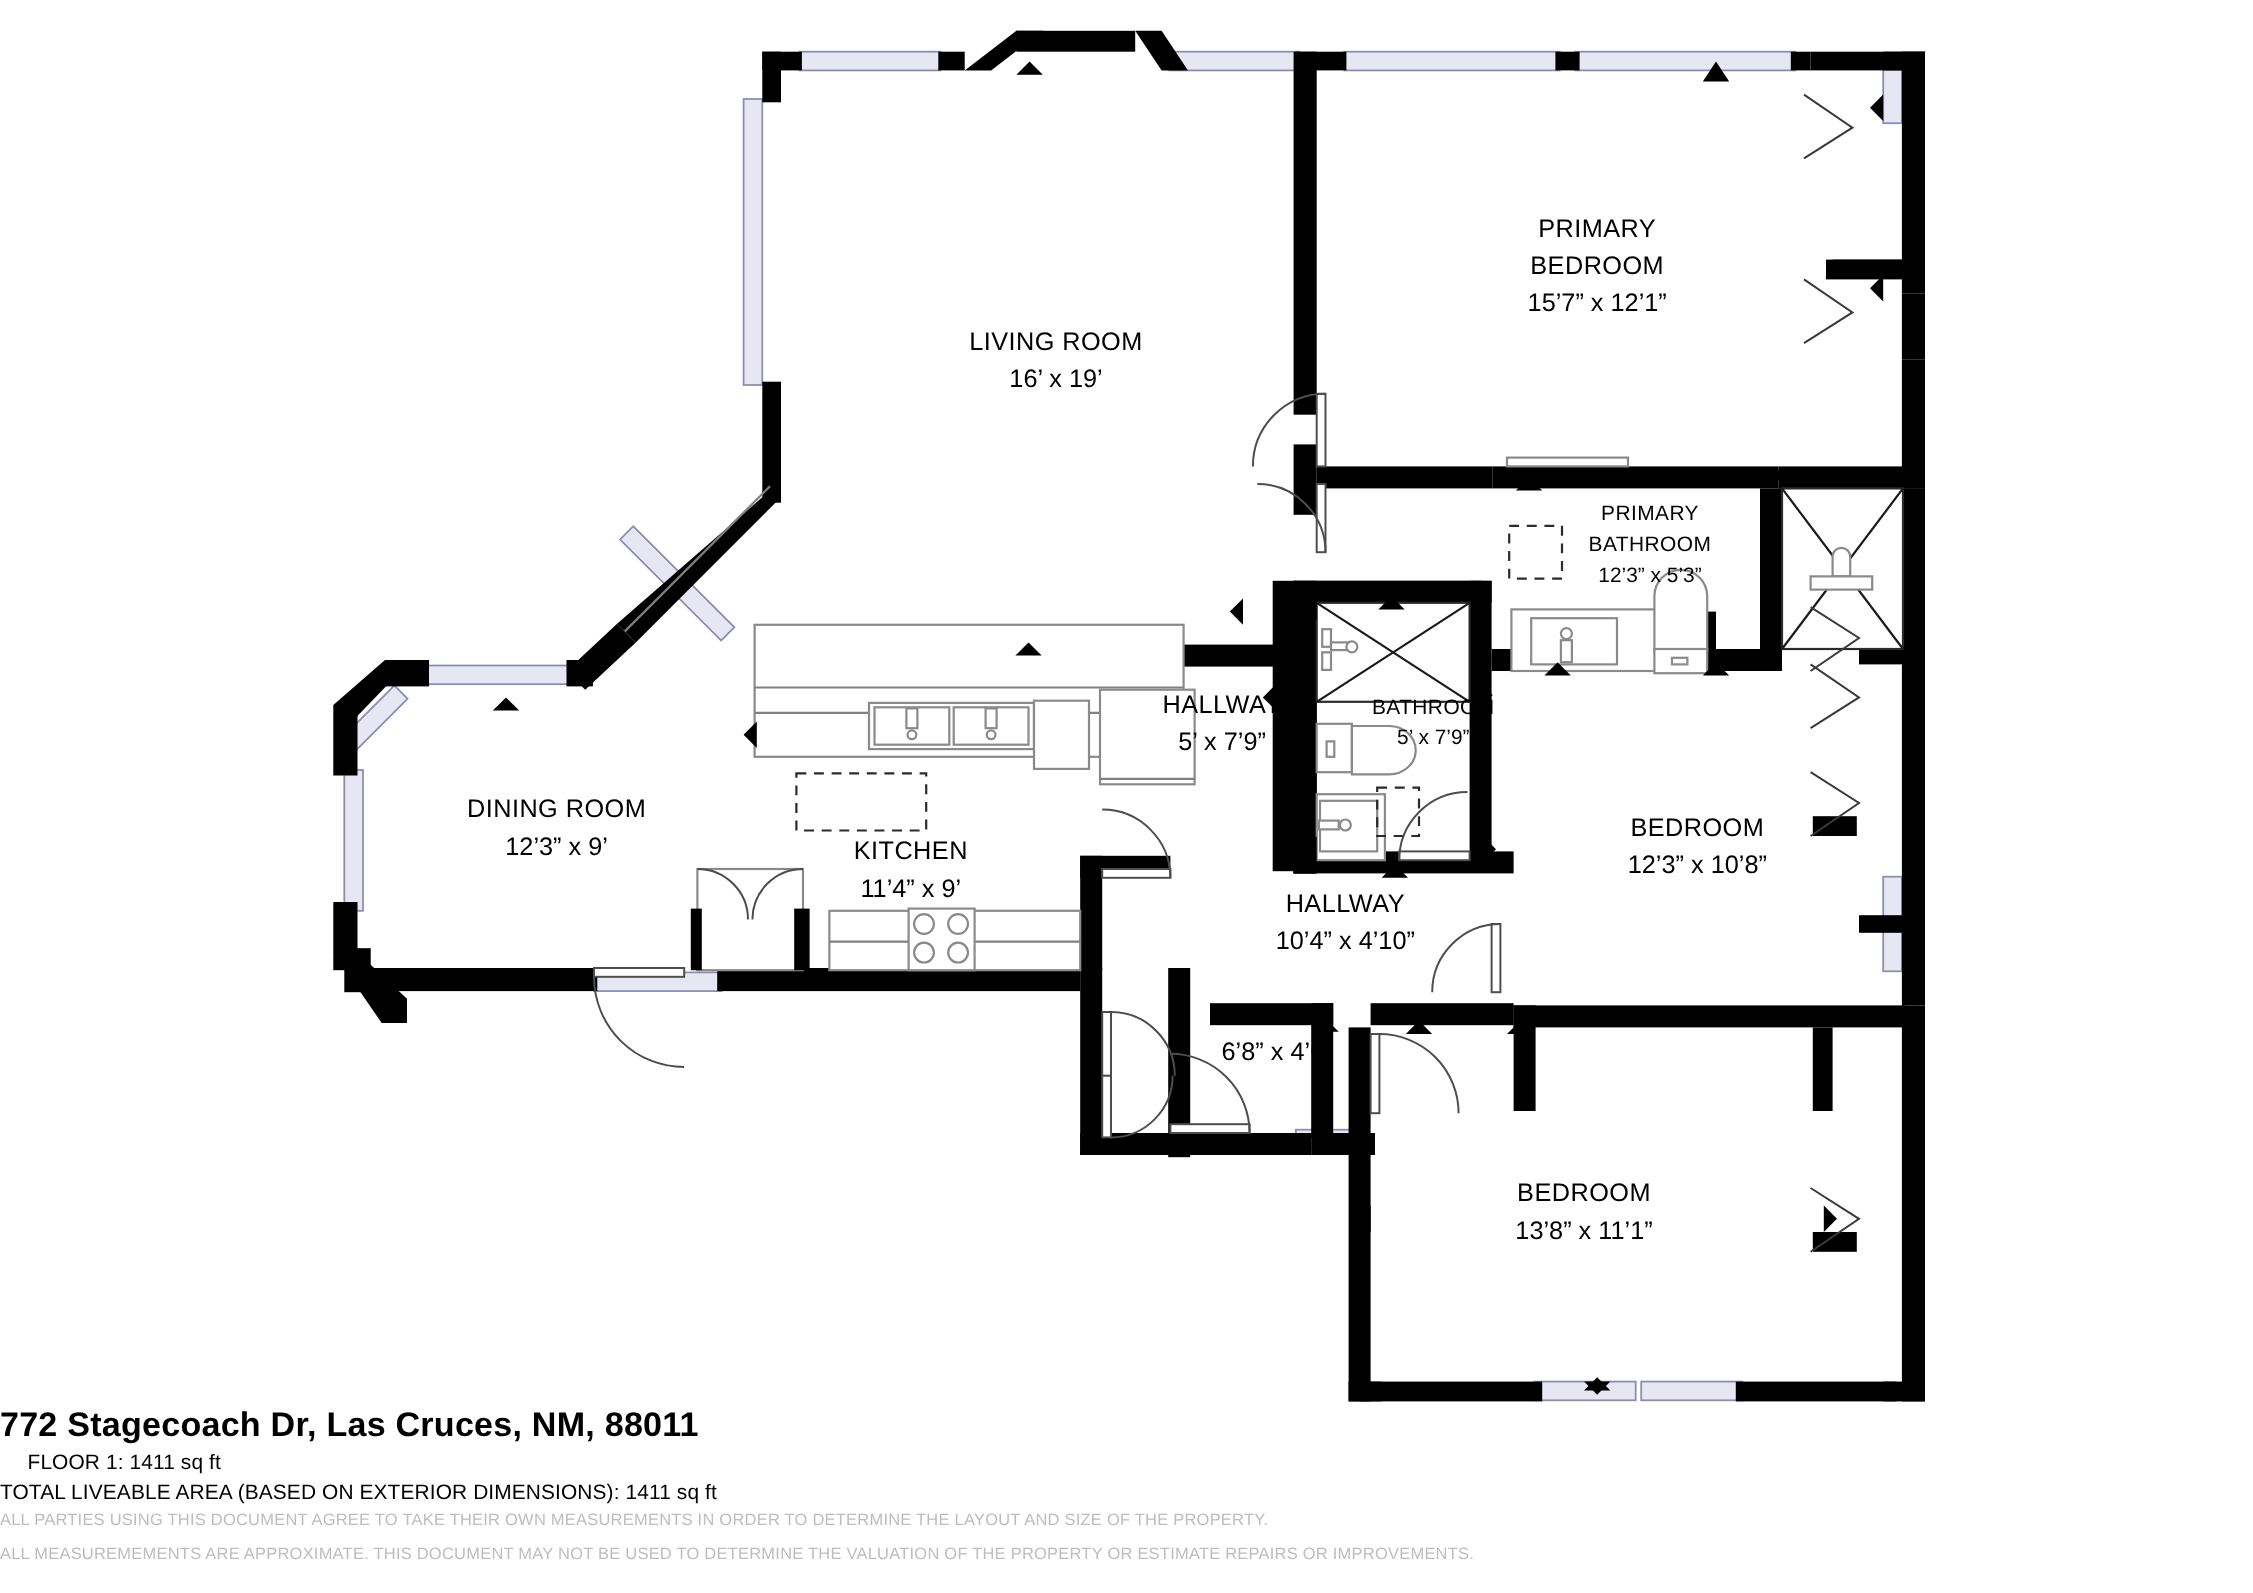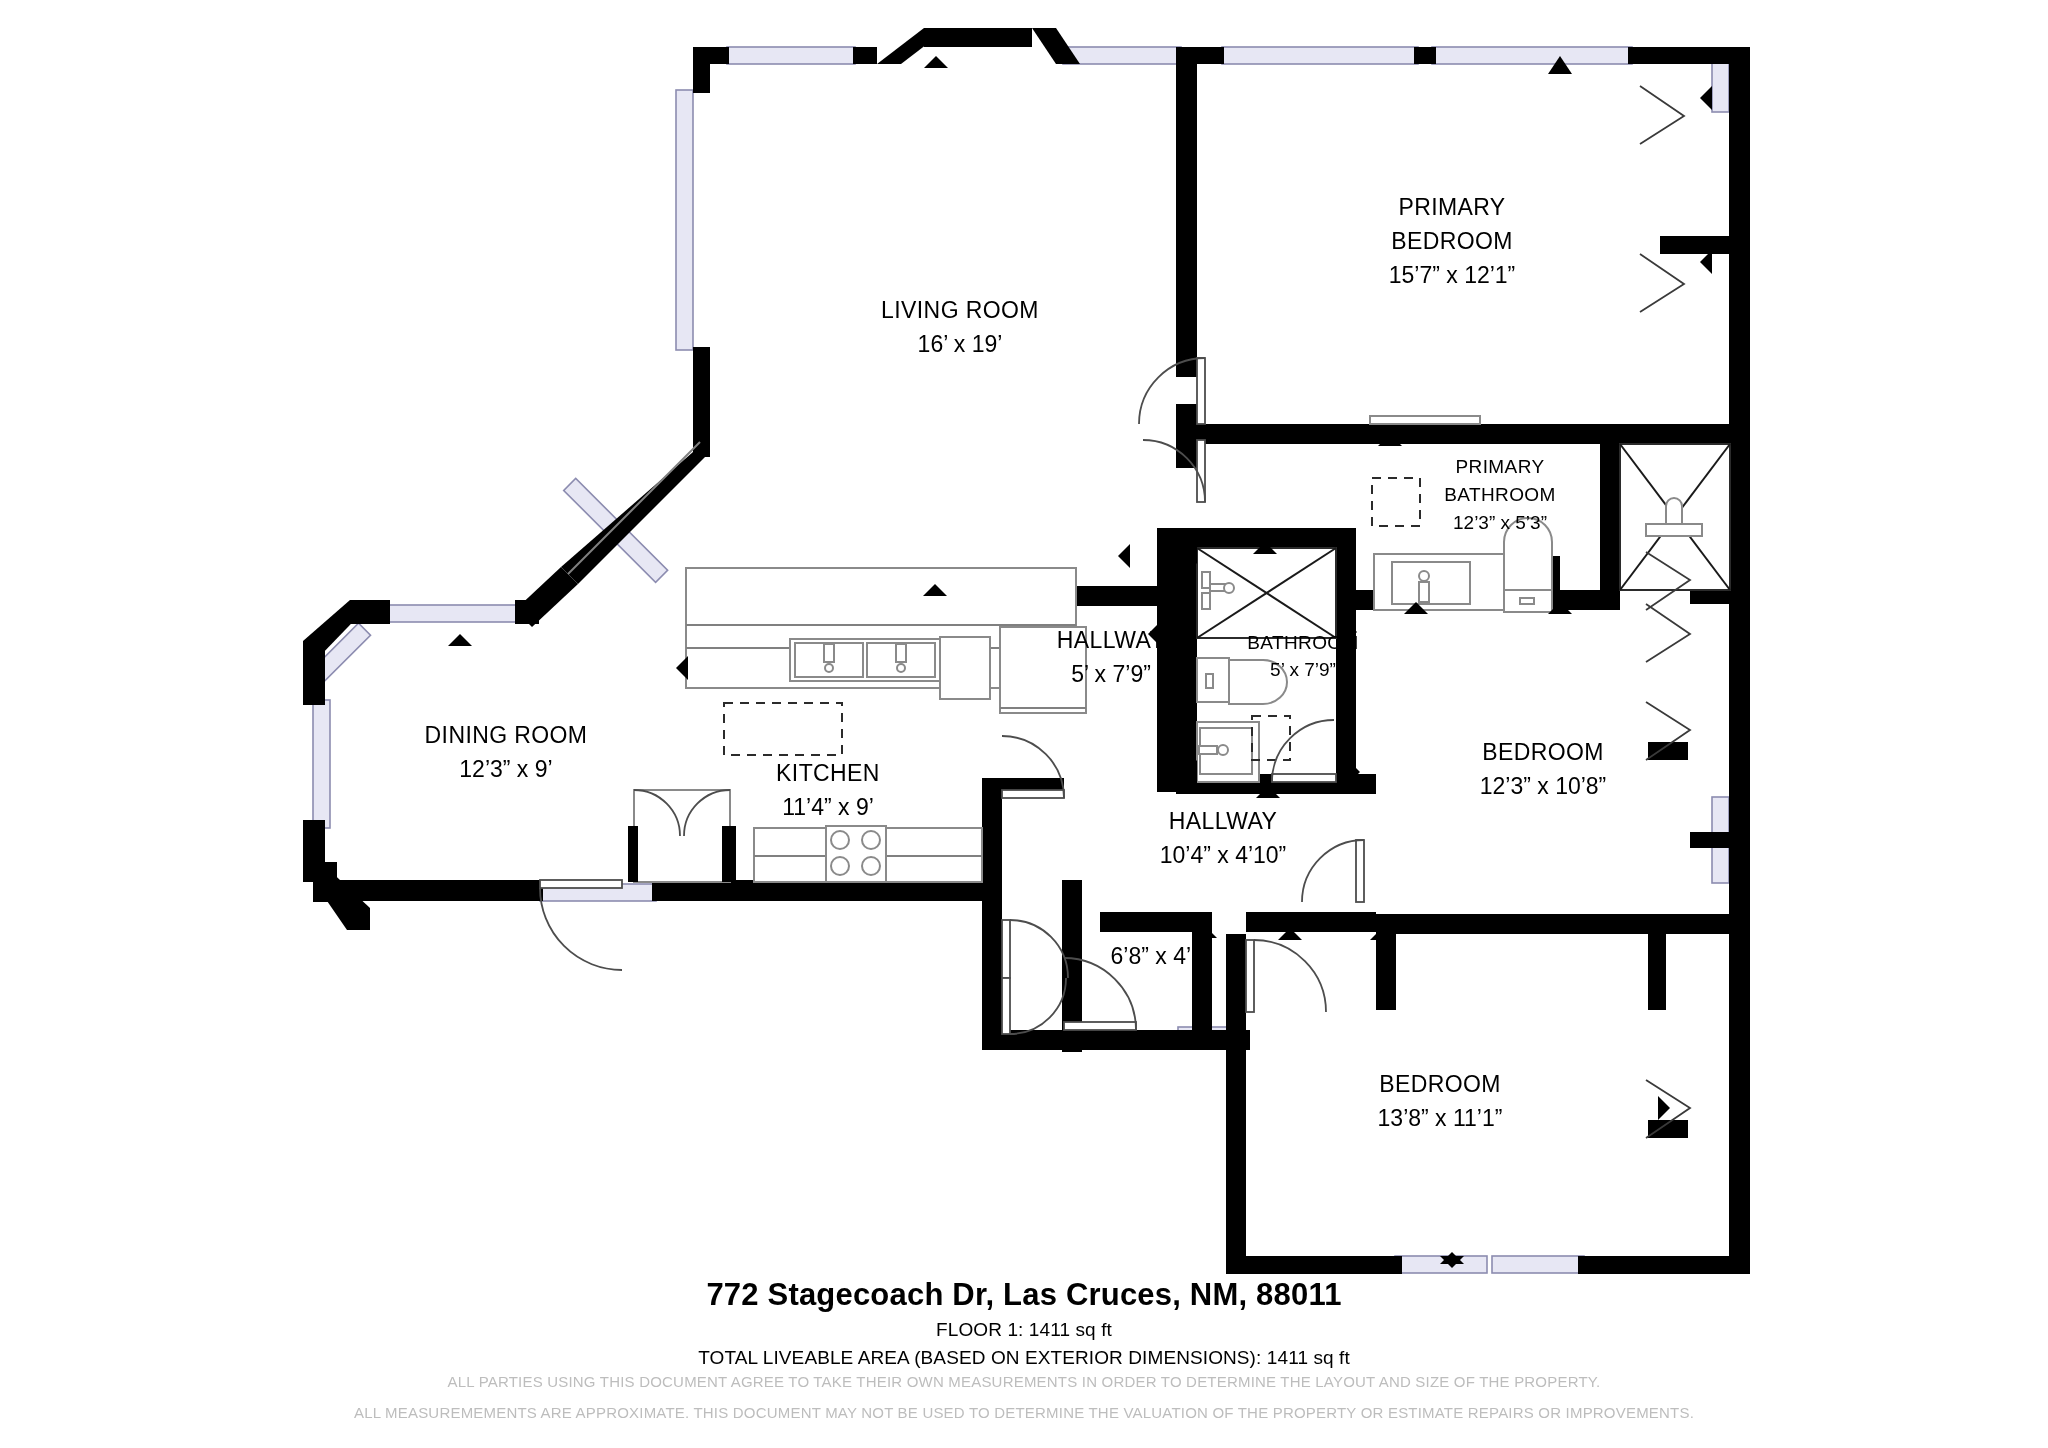--- a/index.html
+++ b/index.html
@@ -50,36 +50,36 @@
     text-anchor: middle;
     font-size: 23px;
   }
   .room-dim.small { font-size: 19px; }
   
   #footer {
     position: absolute;
     left: 0;
     top: 1278px;
     width: 2048px;
-    text-align: center;
   }
   #footer .addr {
     font-family: "Liberation Sans", sans-serif;
     font-size: 31px;
     font-weight: bold;
     color: #000000;
     letter-spacing: 0.2px;
     line-height: 1.1;
   }
   #footer .floor-line {
     font-family: "Liberation Sans", sans-serif;
     font-size: 19px;
     color: #000000;
     margin-top: 7px;
     letter-spacing: 0.1px;
+    padding-left: 25px;
   }
   #footer .total-line {
     font-family: "Liberation Sans", sans-serif;
     font-size: 19px;
     color: #000000;
     margin-top: 6px;
     letter-spacing: 0.1px;
   }
   #footer .disclaimer {
     font-family: "Liberation Sans", sans-serif;

